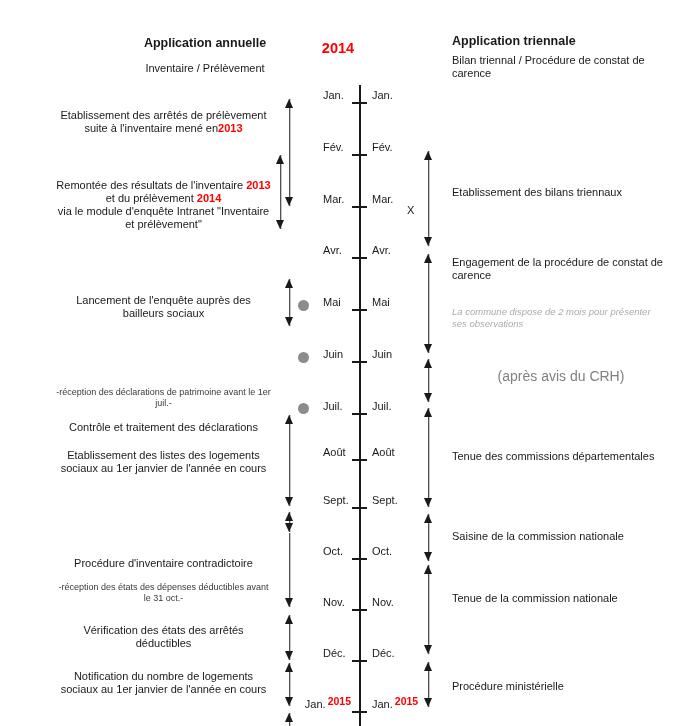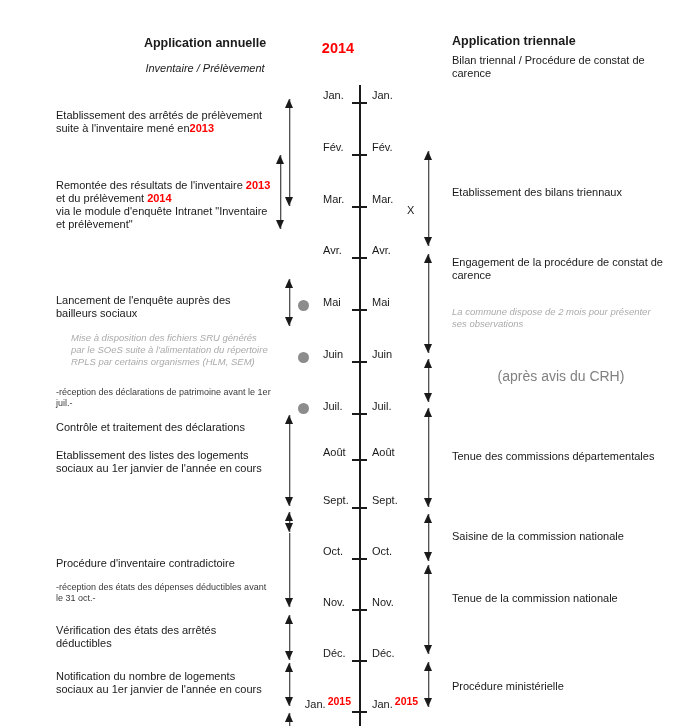--- a/index.html
+++ b/index.html
@@ -4,21 +4,21 @@
 <style>
   :root { --red:#FF0000; --ink:#1a1a1a; --muted:#ABABAB; --dot:#8C8C8C; }
   html,body { margin:0; padding:0; background:#fff; }
   .canvas {
     position:relative; width:673px; height:726px; background:#fff; overflow:hidden;
     font-family:"Liberation Sans", sans-serif; color:var(--ink);
   }
   
   .hdr-left { position:absolute; left:95px; top:36px; width:220px; text-align:center; }
   .hdr-left .t { font-weight:bold; font-size:12.5px; }
-  .hdr-left .s { font-size:11px; margin-top:12px;font-style:italic; }
+  .hdr-left .s { font-size:11px; margin-top:12px; }
   .year-center { position:absolute; left:315px; top:40px; width:46px; text-align:center;
     color:var(--red); font-weight:bold; font-size:14.5px; }
   .hdr-right { position:absolute; left:452px; top:34px; width:214px; text-align:left; }
   .hdr-right .t { font-weight:bold; font-size:12.5px; }
   .hdr-right .s { font-size:11px; margin-top:6px; line-height:13px; }
   
   .axis { position:absolute; left:359px; top:85px; width:1.5px; height:641px; background:var(--ink); }
   .tick { position:absolute; left:352px; width:15px; height:1.5px; background:var(--ink); }
   .month-label { position:absolute; font-size:11px; line-height:12px; white-space:nowrap; }
   .month-label.left { left:323px; }
@@ -28,21 +28,21 @@
   
   .arrow { position:absolute; width:9px; }
   .arrow .line { position:absolute; left:50%; transform:translateX(-50%); top:0; bottom:0; width:1.5px; background:var(--ink); }
   .arrow.head-top::before { content:""; position:absolute; top:0; left:0;
     border-left:4.5px solid transparent; border-right:4.5px solid transparent; border-bottom:9px solid var(--ink); }
   .arrow.head-bottom::after { content:""; position:absolute; bottom:0; left:0;
     border-left:4.5px solid transparent; border-right:4.5px solid transparent; border-top:9px solid var(--ink); }
   
   .dot { position:absolute; left:298px; width:11px; height:11px; border-radius:50%; background:var(--dot); }
   
-  .ev-l { position:absolute; right:402px; width:215px; text-align:left; font-size:11px; line-height:13px; }
+  .ev-l { position:absolute; right:402px; width:215px; text-align:center; font-size:11px; line-height:13px; }
   .ev-r { position:absolute; left:452px; width:218px; text-align:left; font-size:11px; line-height:13px; }
   .small { font-size:9px; line-height:10.5px; color:#3a3a3a; }
   .gray-italic { font-style:italic; color:var(--muted); font-size:9.5px; line-height:12px; }
   .ev-l.gray-italic { width:200px; }
   .ev-r.gray-italic { width:200px; }
   .red { color:var(--red); font-weight:bold; }
   .sub-note { font-size:14px; color:#808080; line-height:12px;text-align:center; }
   .x-marker { position:absolute; left:407px; top:204px; font-size:11px; color:var(--ink); }
   .bl { display:block; }
 </style>
@@ -161,21 +161,20 @@
 
   <div class="ev-l" style="top:109px">
     <span>Etablissement des arrêtés de prélèvement suite à l'inventaire mené en</span><span class="red">2013</span>
   </div>
   <div class="ev-l" style="top:179px">
     <span class="bl"><span>Remontée des résultats de l'inventaire</span> <span class="red">2013</span></span>
     <span class="bl"><span>et du prélèvement</span> <span class="red">2014</span></span>
     <span>via le module d'enquête Intranet "Inventaire et prélèvement"</span>
   </div>
   <div class="ev-l" style="top:294px">Lancement de l'enquête auprès des bailleurs sociaux</div>
-  <div class="ev-l gray-italic" style="top:332px">Mise à disposition des fichiers SRU générés par le SOeS suite à l'alimentation du répertoire RPLS par certains organismes (HLM, SEM)</div>
   <div class="ev-l small" style="top:387px">-réception des déclarations de patrimoine avant le 1er juil.-</div>
   <div class="ev-l" style="top:421px">Contrôle et traitement des déclarations</div>
   <div class="ev-l" style="top:449px">Etablissement des listes des logements sociaux au 1er janvier de l'année en cours</div>
   <div class="ev-l" style="top:557px">Procédure d'inventaire contradictoire</div>
   <div class="ev-l small" style="top:582px">-réception des états des dépenses déductibles avant le 31 oct.-</div>
   <div class="ev-l" style="top:624px">Vérification des états des arrêtés déductibles</div>
   <div class="ev-l" style="top:670px">Notification du nombre de logements sociaux au 1er janvier de l'année en cours</div>
 
   <div class="ev-r" style="top:186px">Etablissement des bilans triennaux</div>
   <div class="ev-r" style="top:256px">Engagement de la procédure de constat de carence</div>

